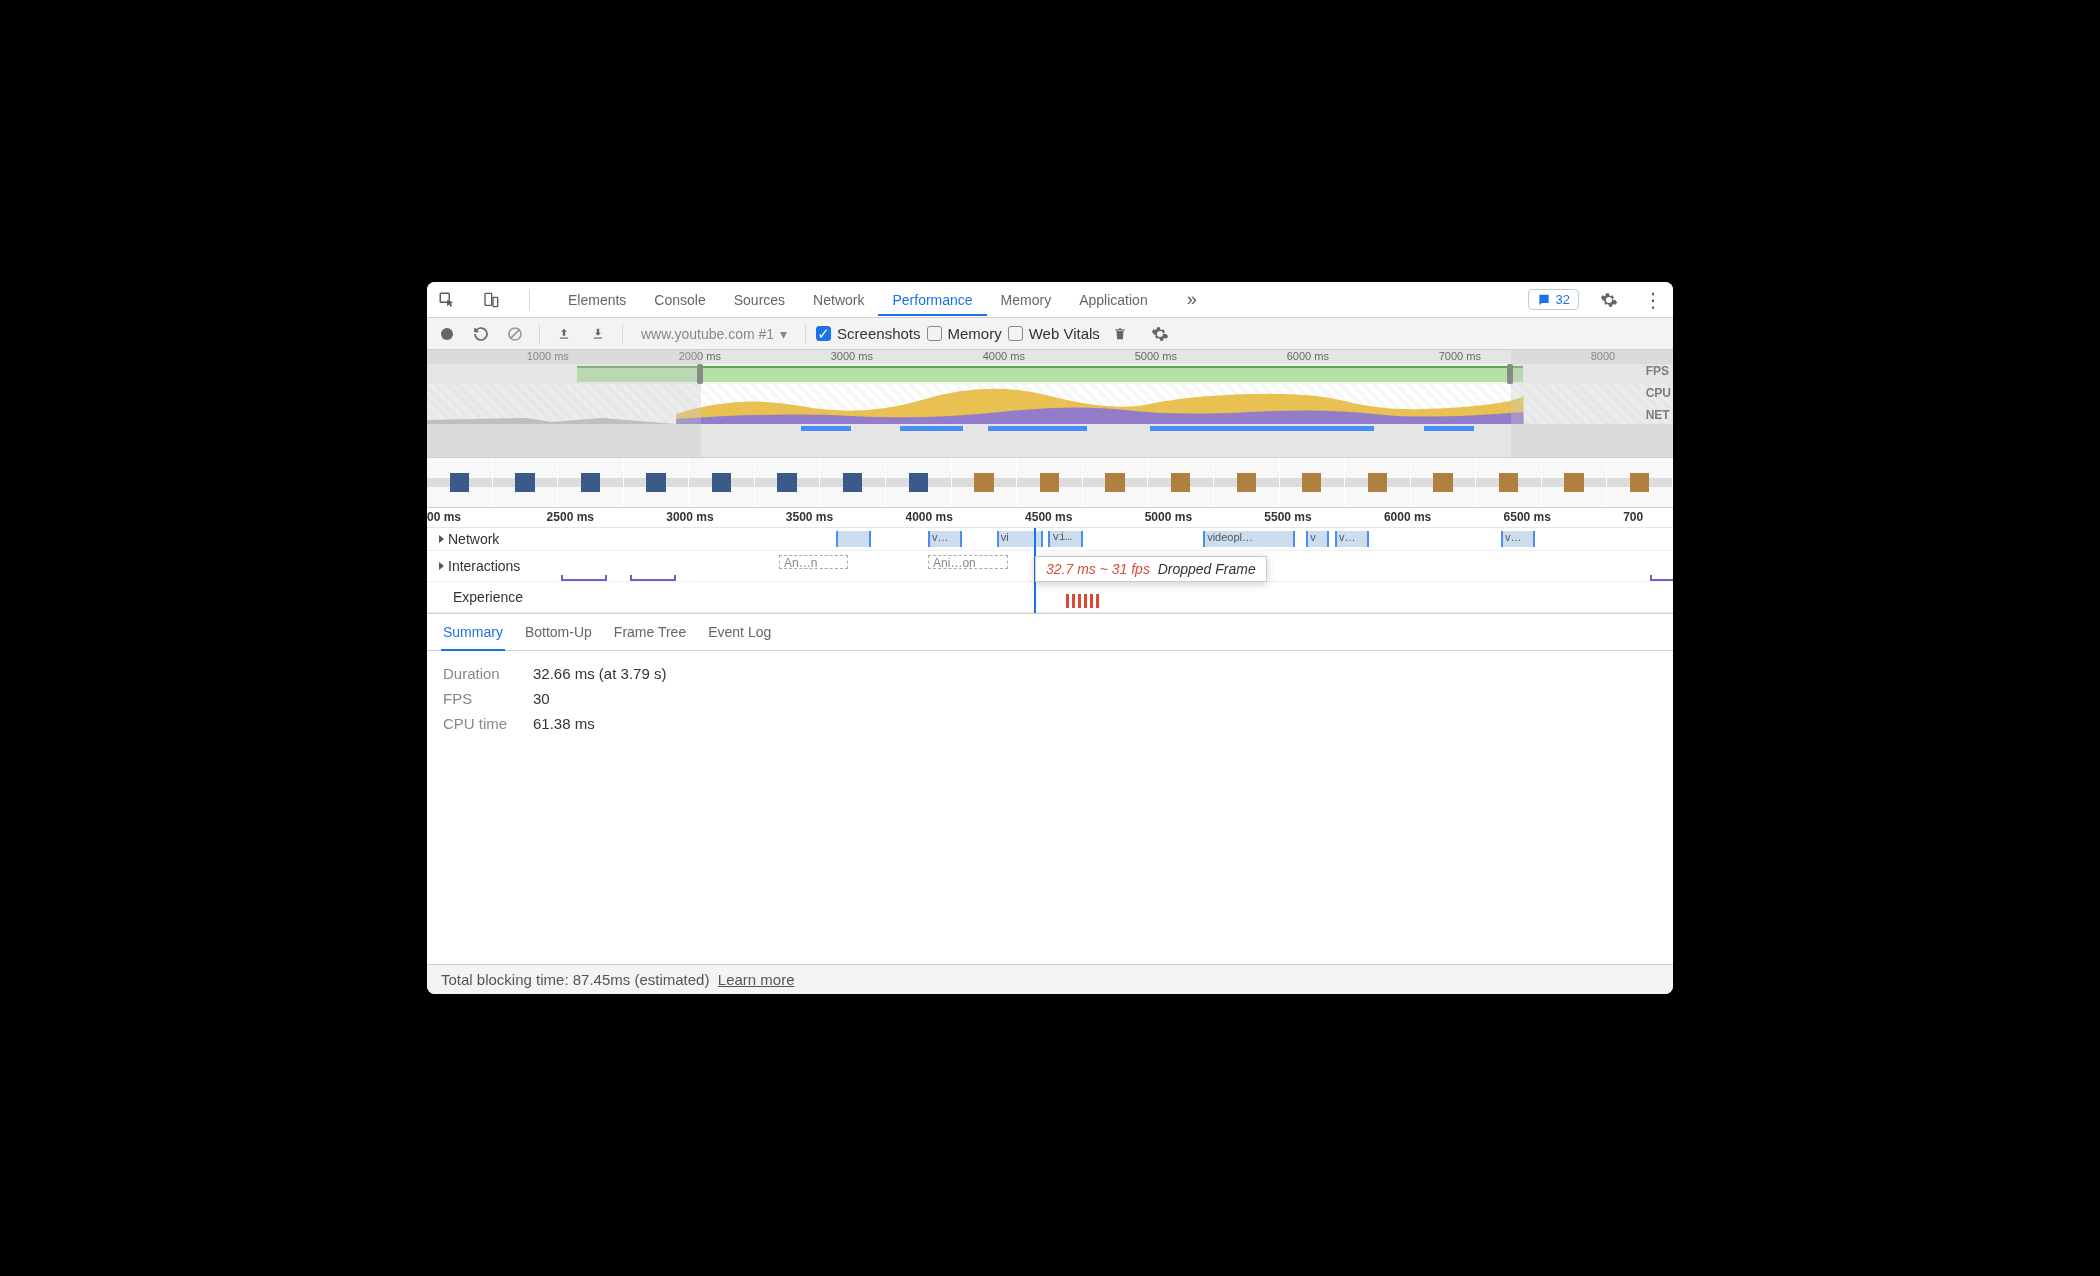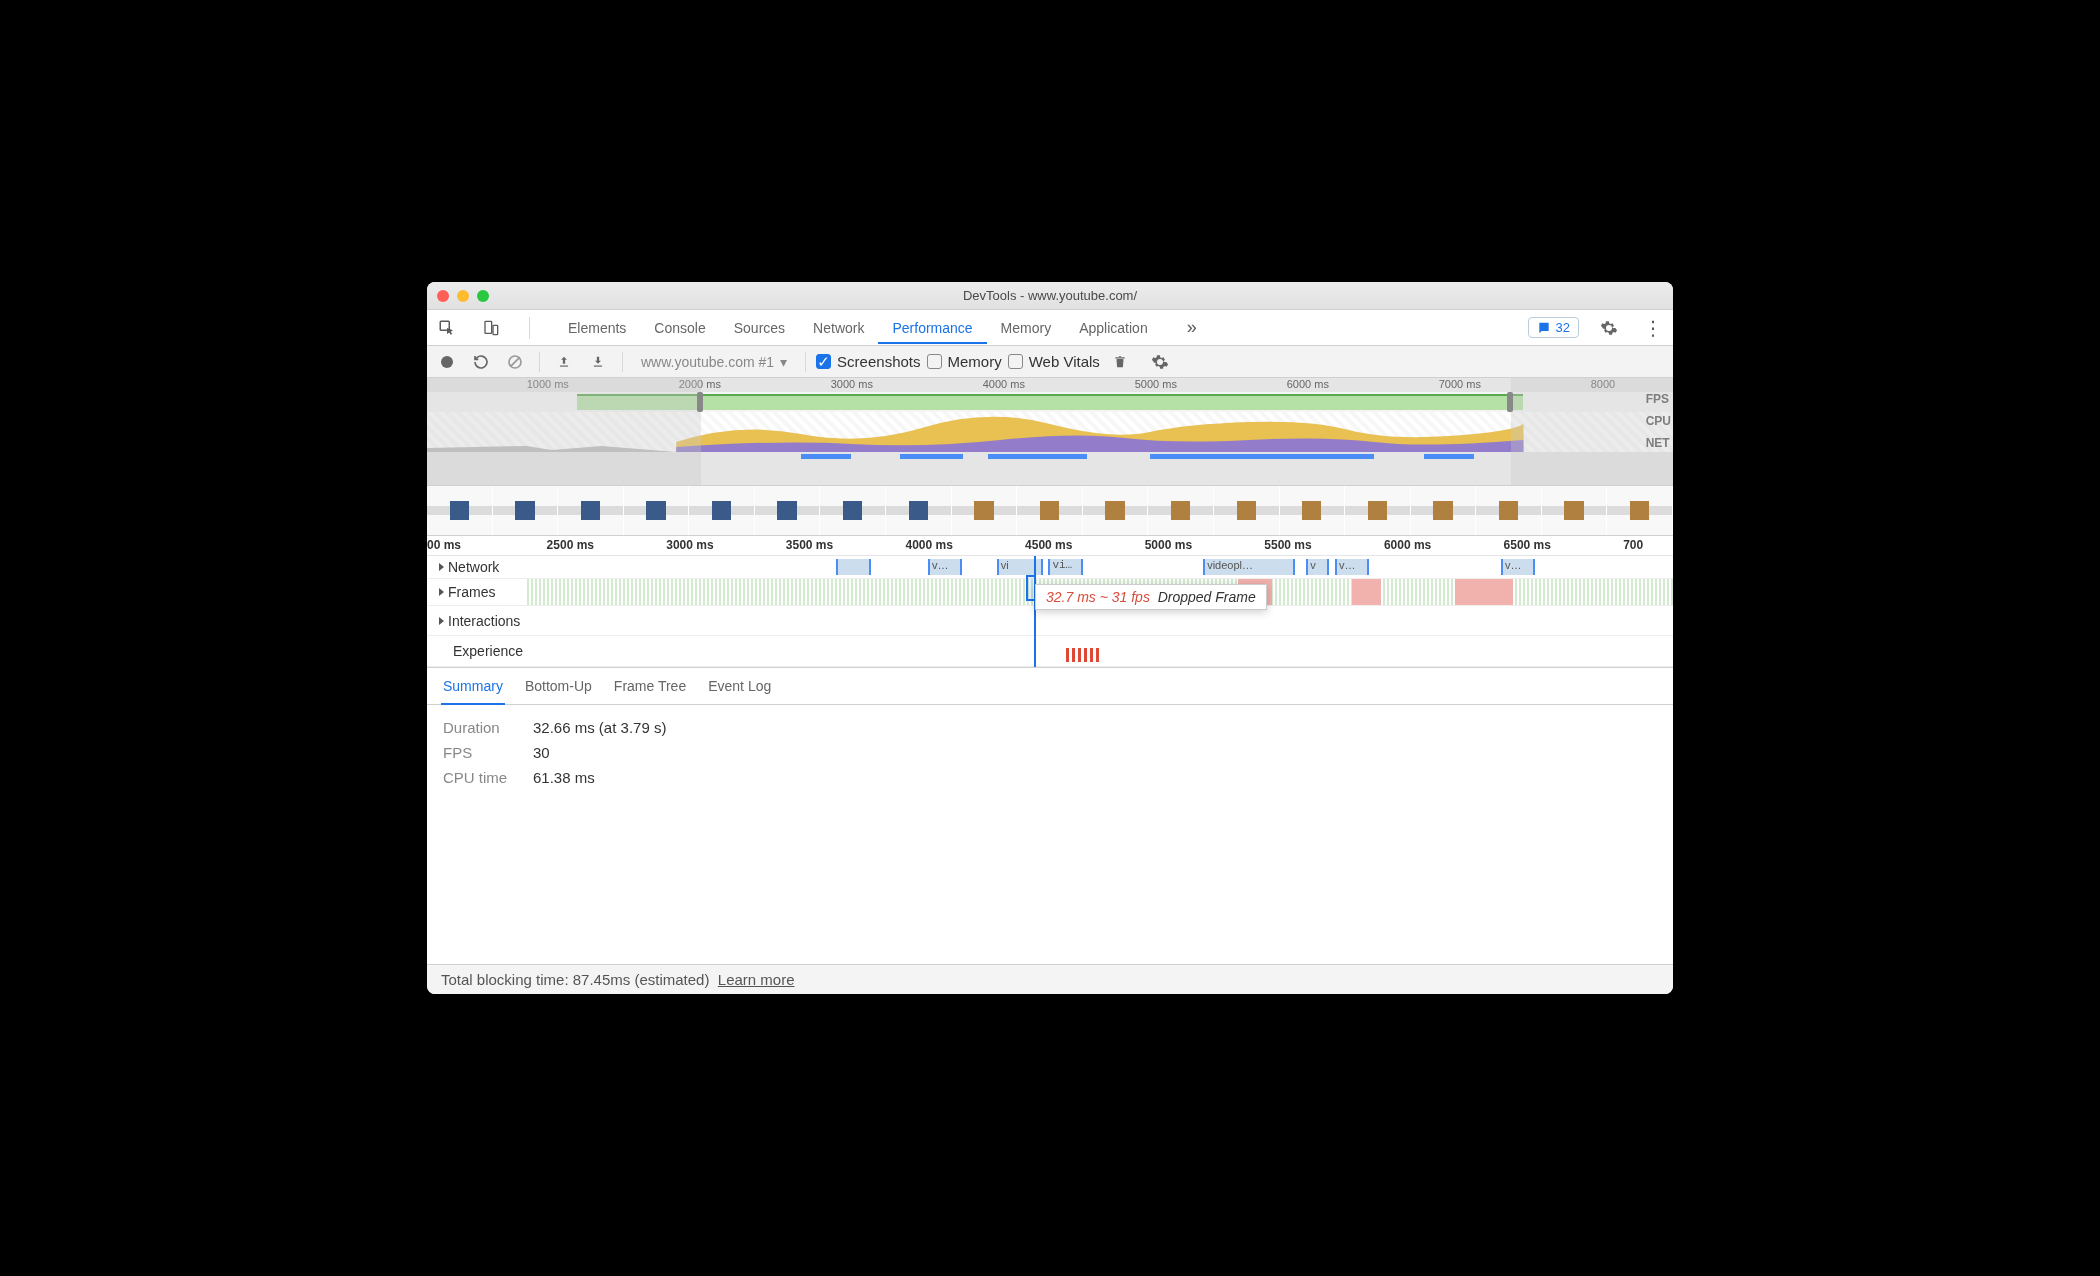--- a/index.html
+++ b/index.html
@@ -102,28 +102,20 @@
   .summary-row .k{color:#888;width:80px;}
   .footer{background:#f4f4f4;border-top:1px solid #d0d0d0;padding:6px 14px;font-size:15px;color:#555;}
   .footer a{color:#555;text-decoration:underline;cursor:pointer;}
   svg{display:block;}
 </style>
 </head>
 <body>
 
 <div class="window">
 
-  <div class="titlebar">
-    <div class="traffic">
-      <div class="dot red"></div>
-      <div class="dot yellow"></div>
-      <div class="dot green"></div>
-    </div>
-    <div class="title">DevTools - www.youtube.com/</div>
-  </div>
 
   <div class="tabbar">
     <div class="icon-btn">
       <svg width="18" height="18" viewBox="0 0 24 24" fill="none" stroke="currentColor" stroke-width="2">
           <rect x="3" y="3" width="12" height="12" rx="1"></rect>
           <path d="M12 12l8 3-3 2 2 3-2 1-2-3-3 2z" fill="currentColor" stroke="none"></path>
         </svg>
     </div>
     <div class="icon-btn">
       <svg width="16" height="16" viewBox="0 0 24 24" fill="none" stroke="currentColor" stroke-width="2">
@@ -299,37 +291,31 @@
           <div class="net-chunk" style="left: 27%; width: 3%;"></div>
           <div class="net-chunk" style="left: 35%; width: 3%;">v…</div>
           <div class="net-chunk" style="left: 41%; width: 4%;">vi</div>
           <div class="net-chunk" style="left: 45.5%; width: 3%; font-family: Liberation Mono, monospace;">vi…</div>
           <div class="net-chunk" style="left: 59%; width: 8%;">videopl…</div>
           <div class="net-chunk" style="left: 68%; width: 2%;">v</div>
           <div class="net-chunk" style="left: 70.5%; width: 3%;">v…</div>
           <div class="net-chunk" style="left: 85%; width: 3%;">v…</div>
         </div>
     </div>
-    <div class="track" style="min-height:26px">
-      <div class="track-label">
-          <span class="tri"></span>
-          <span>Frames</span>
-        </div>
-      <div class="track-content" id="frames-content" style="height:26px">
-        <div class="frames-bg"></div>
-      <div class="frames-red" style="left: 62%; width: 3%;"></div>
-          <div class="frames-red" style="left: 72%; width: 2.5%;"></div>
-          <div class="frames-red" style="left: 81%; width: 5%;"></div>
-          <div class="frames-marker" style="left: 43.5%;"></div>
-        </div>
-    </div>
     <div class="track" style="min-height:30px">
       <div class="track-label">
           <span class="tri"></span>
           <span>Interactions</span>
+        </div>
+      <div class="track-content" id="int-content" style="height:30px">
+          <div class="int-span" style="left: 22%; width: 6%;">An…n</div>
+          <div class="int-span" style="left: 35%; width: 7%;">Ani…on</div>
+          <div class="purple-br" style="left: 3%; width: 4%;"></div>
+          <div class="purple-br" style="left: 9%; width: 4%;"></div>
+          <div class="purple-br" style="left: 98%; width: 3%;"></div>
         </div>
     </div>
     <div class="track" style="min-height:30px">
       <div class="track-label" style="padding-left:26px">
           <span>Experience</span>
         </div>
       <div class="track-content" id="exp-content" style="height:30px">
           <div class="exp-red" style="left: 47%; width: 3%;"></div>
         </div>
     </div>

